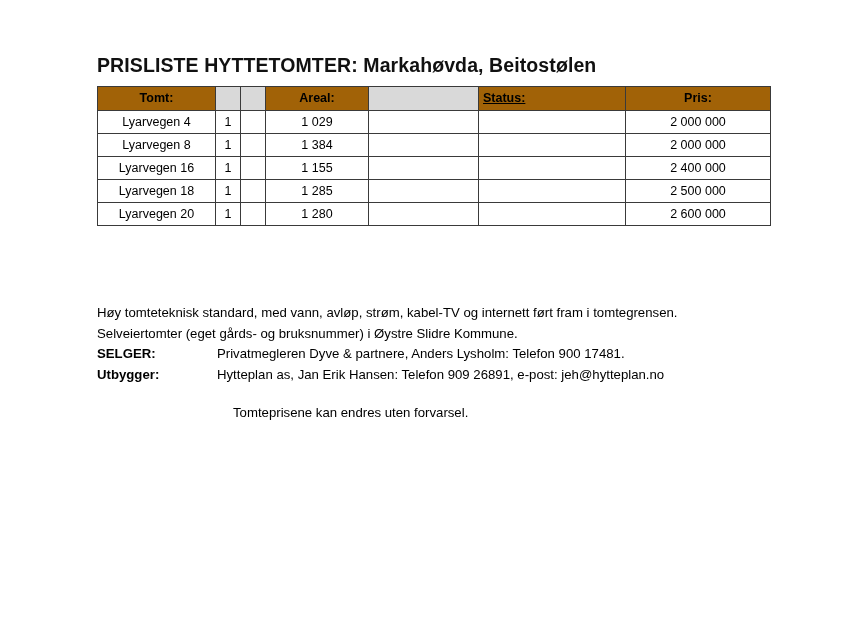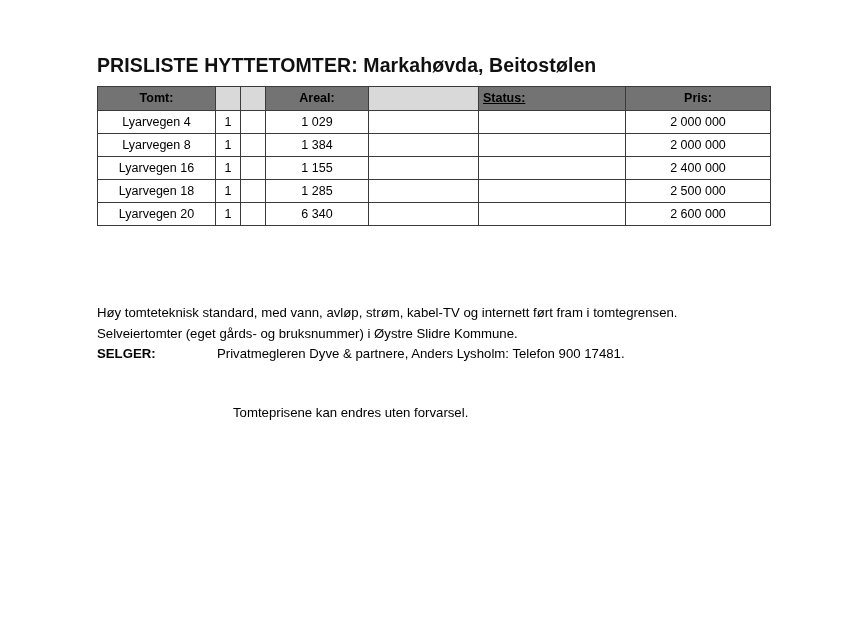--- a/index.html
+++ b/index.html
@@ -48,21 +48,21 @@
   .price-table td, .price-table th {
     border: 1px solid #3a3a3a;
     height: 22px;
     padding: 0 2px;
     text-align: center;
     vertical-align: middle;
     font-weight: normal;
     line-height: 1;
   }
   .price-table thead th {
-    background: #737373;
+    background: #a16207;
     font-weight: bold;
     height: 23px;
   }
   .price-table thead th.hdr-blank {
     background: #d9d9d9;
   }
   .price-table thead th.hdr-status {
     text-align: left;
     padding-left: 4px;
     text-decoration: underline;
@@ -195,33 +195,37 @@
         <td></td>
         <td>1 285</td>
         <td></td>
         <td></td>
         <td>2 500 000</td>
       </tr>
       <tr>
         <td>Lyarvegen 20</td>
         <td>1</td>
         <td></td>
-        <td>6 340</td>
+        <td>1 280</td>
         <td></td>
         <td></td>
         <td>2 600 000</td>
       </tr>
     </tbody>
   </table>
 
 
   <div class="info-block">
     <div class="info-line">Høy tomteteknisk standard, med vann, avløp, strøm, kabel-TV og internett ført fram i tomtegrensen.</div>
     <div class="info-line">Selveiertomter (eget gårds- og bruksnummer) i Øystre Slidre Kommune.</div>
     <div class="contact-line">
       <span class="contact-label">SELGER:</span>
       <span class="contact-value">Privatmegleren Dyve &amp; partnere, Anders Lysholm: Telefon 900 17481.</span>
     </div>
+    <div class="contact-line">
+      <span class="contact-label">Utbygger:</span>
+      <span class="contact-value">Hytteplan as, Jan Erik Hansen: Telefon 909 26891, e-post: jeh@hytteplan.no</span>
+    </div>
   </div>
 
   <div class="footnote">Tomteprisene kan endres uten forvarsel.</div>
 
 </div>
 
 </body></html>

